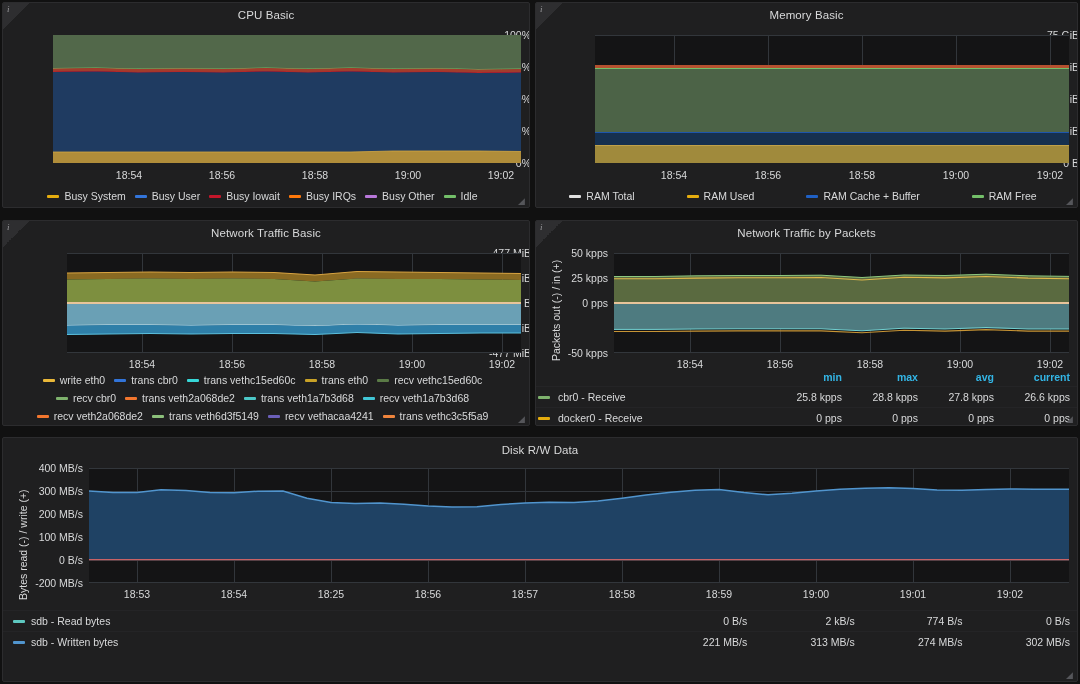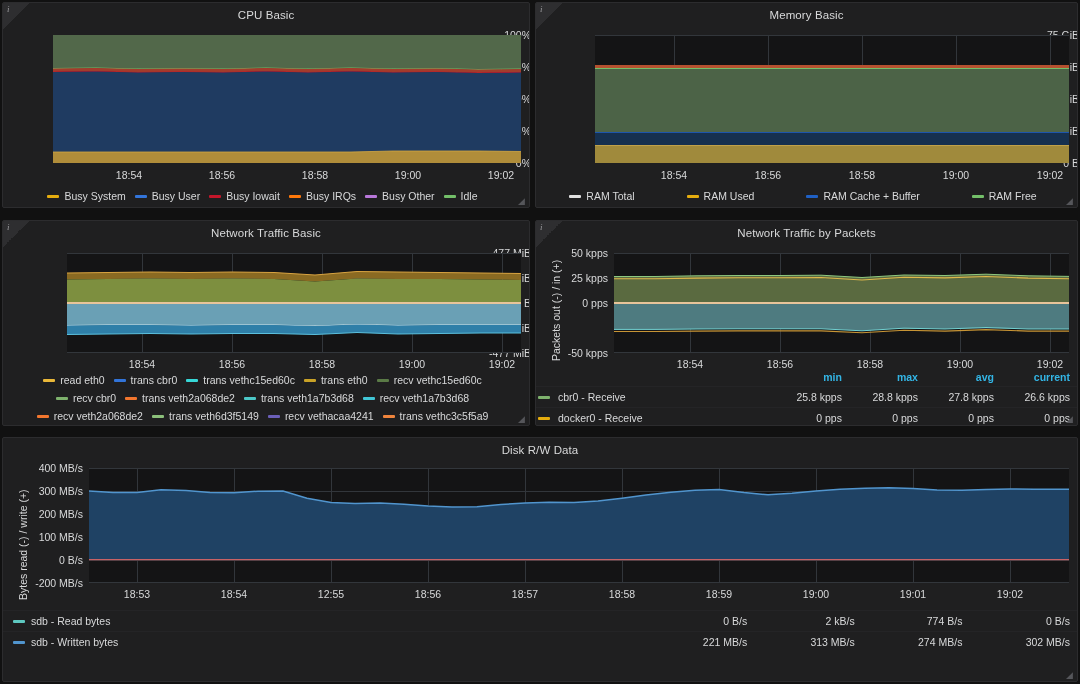--- a/index.html
+++ b/index.html
@@ -331,21 +331,21 @@
       <div class="xtick" style="left:139px; top:113px;">18:54</div>
       <div class="xtick" style="left:229px; top:113px;">18:56</div>
       <div class="xtick" style="left:319px; top:113px;">18:58</div>
       <div class="xtick" style="left:409px; top:113px;">19:00</div>
       <div class="xtick" style="left:499px; top:113px;">19:02</div>
     </div>
 
     <div class="legend-simple center" style="left:14px; top:152px; width:500px;">
       <span class="leg-item">
           <i class="leg-swatch" style="background:#eab839"></i>
-          <span>read eth0</span>
+          <span>write eth0</span>
         </span>
       <span class="leg-item">
           <i class="leg-swatch" style="background:#3274d9"></i>
           <span>trans cbr0</span>
         </span>
       <span class="leg-item">
           <i class="leg-swatch" style="background:#37d7d7"></i>
           <span>trans vethc15ed60c</span>
         </span>
       <span class="leg-item">
@@ -526,21 +526,21 @@
                    L460,34.2 L485,34.5 L509,33.0 L533,30.2 L557,27.0 L582,24.2 L606,22.2 L630,21.4 L655,24.5
                    L679,26.8 L703,25.2 L727,23.0 L751,21.2 L776,20.2 L800,19.8 L824,20.5 L848,22.0 L873,22.2
                    L897,21.4 L921,21.0 L945,21.2 L980,21.2" fill="none" stroke="#5195ce" stroke-width="1.5"></path>
 
           <line x1="0" y1="91.6" x2="980" y2="91.6" stroke="#c86265" stroke-width="1.2"></line>
         </svg>
       </div>
 
       <div class="xtick" style="left:134px; top:128px;">18:53</div>
       <div class="xtick" style="left:231px; top:128px;">18:54</div>
-      <div class="xtick" style="left:328px; top:128px;">12:55</div>
+      <div class="xtick" style="left:328px; top:128px;">18:25</div>
       <div class="xtick" style="left:425px; top:128px;">18:56</div>
       <div class="xtick" style="left:522px; top:128px;">18:57</div>
       <div class="xtick" style="left:619px; top:128px;">18:58</div>
       <div class="xtick" style="left:716px; top:128px;">18:59</div>
       <div class="xtick" style="left:813px; top:128px;">19:00</div>
       <div class="xtick" style="left:910px; top:128px;">19:01</div>
       <div class="xtick" style="left:1007px; top:128px;">19:02</div>
     </div>
 
     <div class="legend-table" style="left:0; top:172px; width:1076px;">

